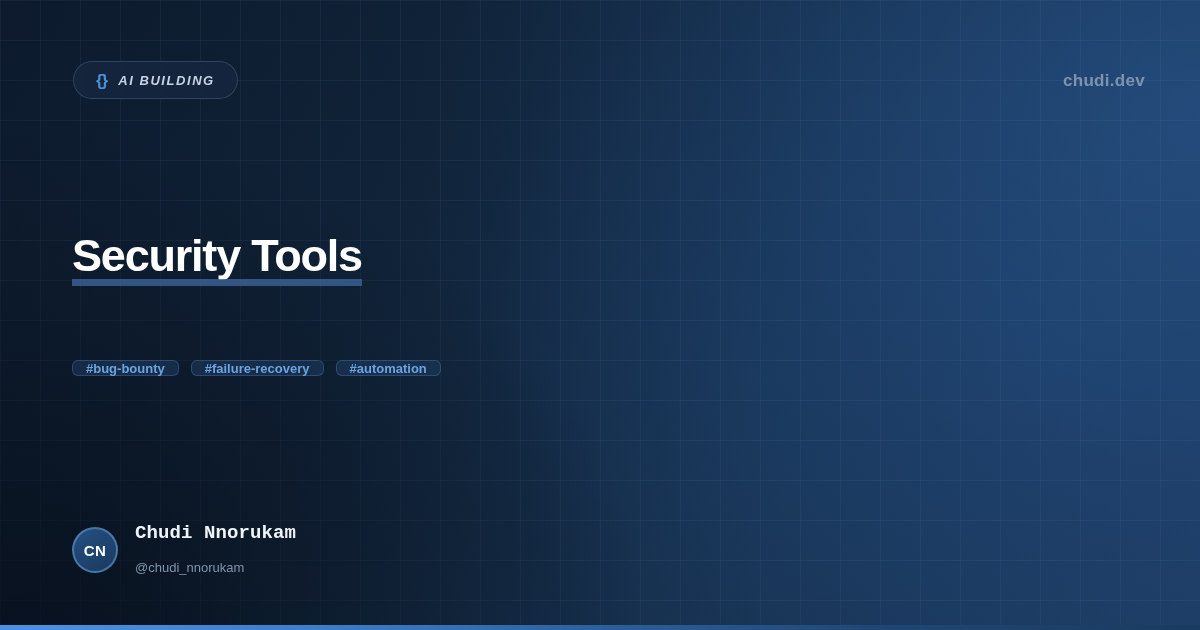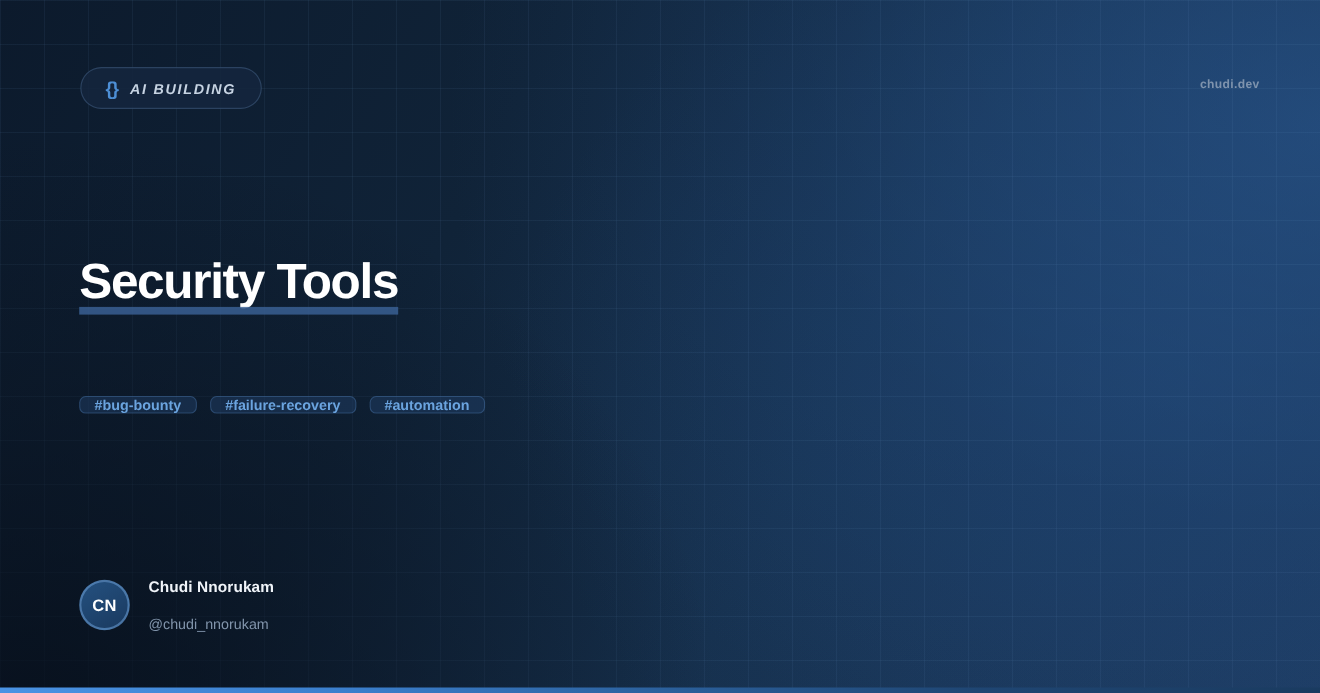--- a/index.html
+++ b/index.html
@@ -68,21 +68,21 @@
     font-weight:bold;
     letter-spacing:1.55px;
     color:#c6d3e2;
     white-space:nowrap;
     font-style:italic;
   }
 
   .site-url {
     position:absolute;
     right:55px; top:71px;
-    font-size:11px;
+    font-size:17px;
     font-weight:bold;
     color:#7e93ad;
     letter-spacing:0.3px;
   }
 
   
   .title-block {
     position:absolute;
     left:72px; top:232px;
     width:900px;
@@ -145,25 +145,26 @@
     border:2px solid rgba(110,160,215,0.55);
     display:flex;
     align-items:center;
     justify-content:center;
     font-size:15px;
     font-weight:bold;
     color:#ffffff;
     letter-spacing:0.4px;
   }
   .author-name {
-    font-size:14px;
+    font-size:19px;
     font-weight:bold;
     color:#f0f4f9;
     line-height:18px;
     letter-spacing:0.1px;
+    font-family:Liberation Mono, monospace;
   }
   .author-handle {
     font-size:13px;
     color:#8194ab;
     line-height:17px;
     margin-top:17px;
   }
 
   
   .accent-bar {

